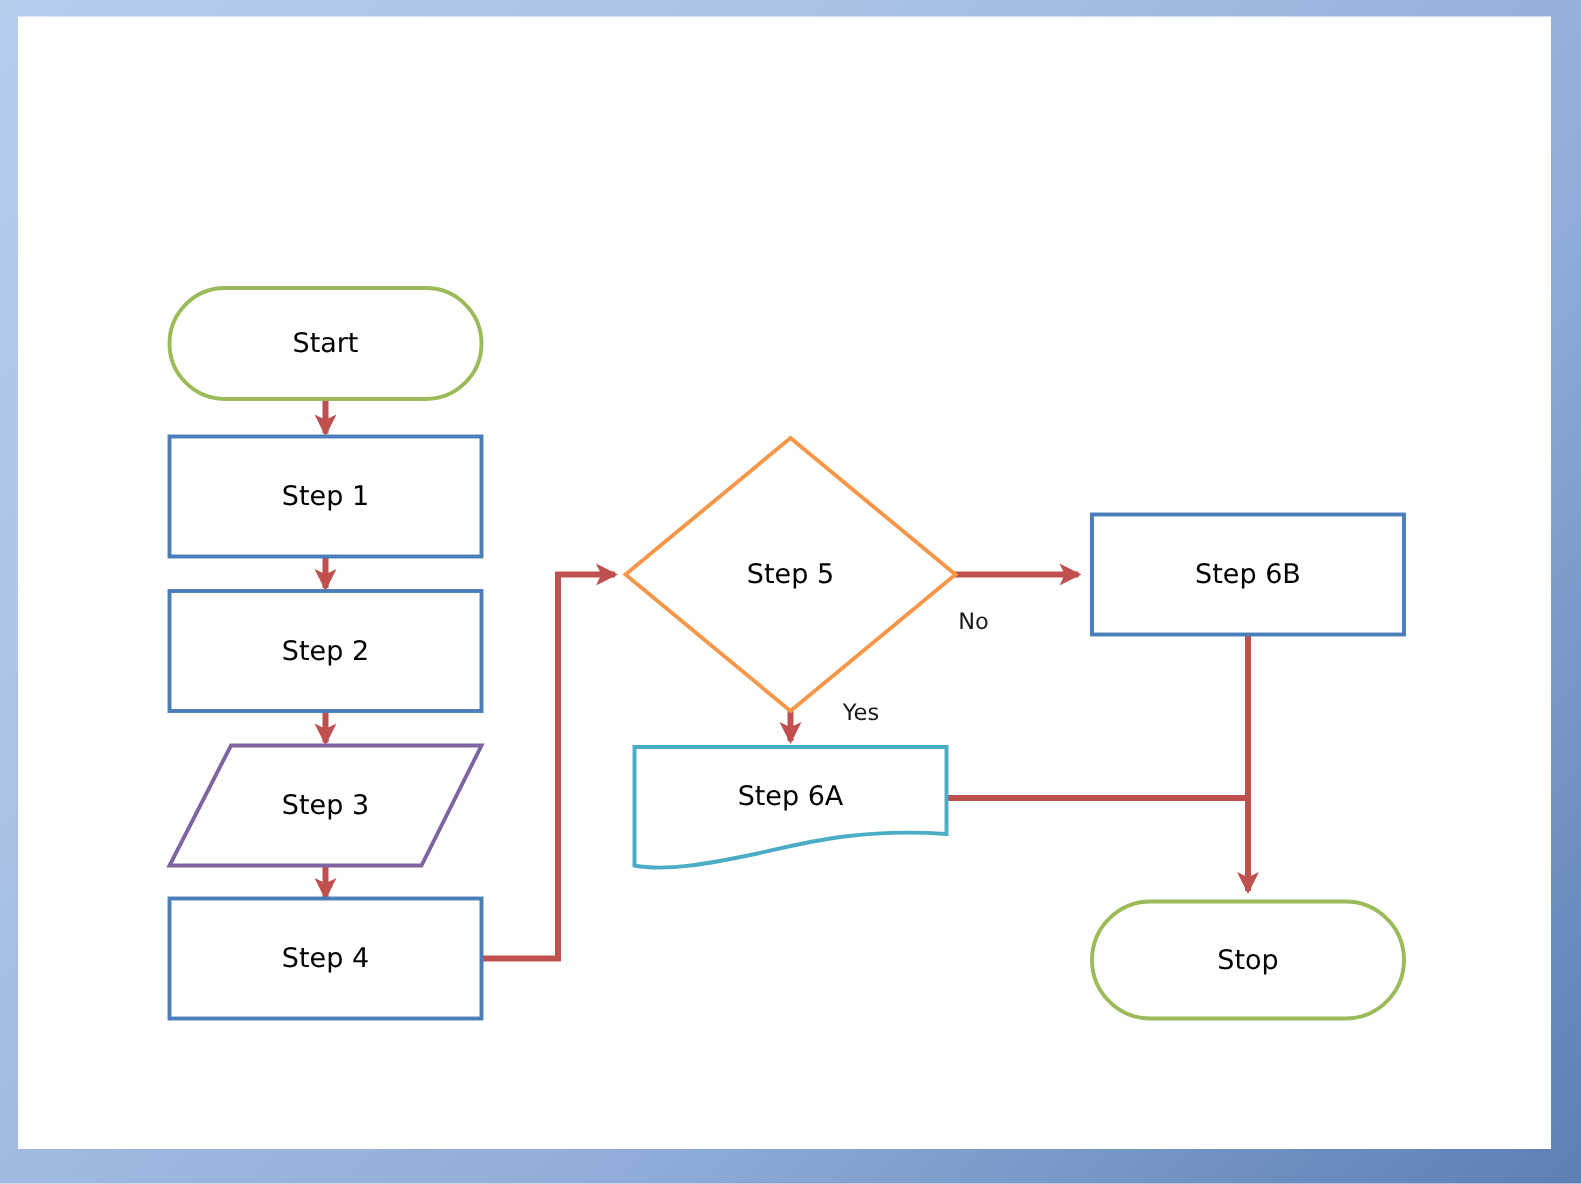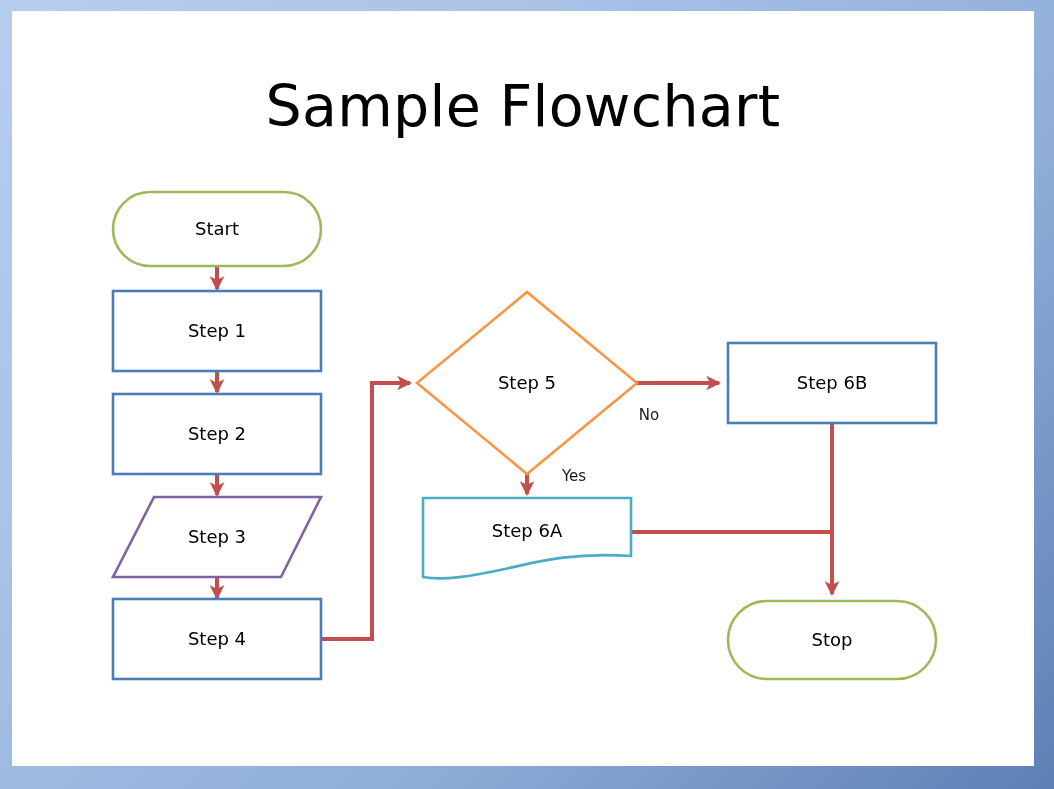--- a/index.html
+++ b/index.html
@@ -81,21 +81,20 @@
     stroke-linecap: butt;
     stroke-linejoin: miter;
   }
 </style>
 </head>
 <body>
 
 <div id="slide-frame">
   <div id="canvas">
 
-    <div id="chart-title">Sample Flowchart</div>
 
     <svg id="flow-svg" viewBox="0 0 1022 755">
       <defs>
         <marker id="arrow-red" viewBox="0 0 12 12" refX="9.5" refY="6" markerWidth="4.0" markerHeight="4.0" orient="auto-start-reverse">
           <path d="M 0 0.5 L 11 6 L 0 11.5 L 2.6 6 Z" fill="#C0504D"></path>
         </marker>
       </defs>
 
       <g>
 

